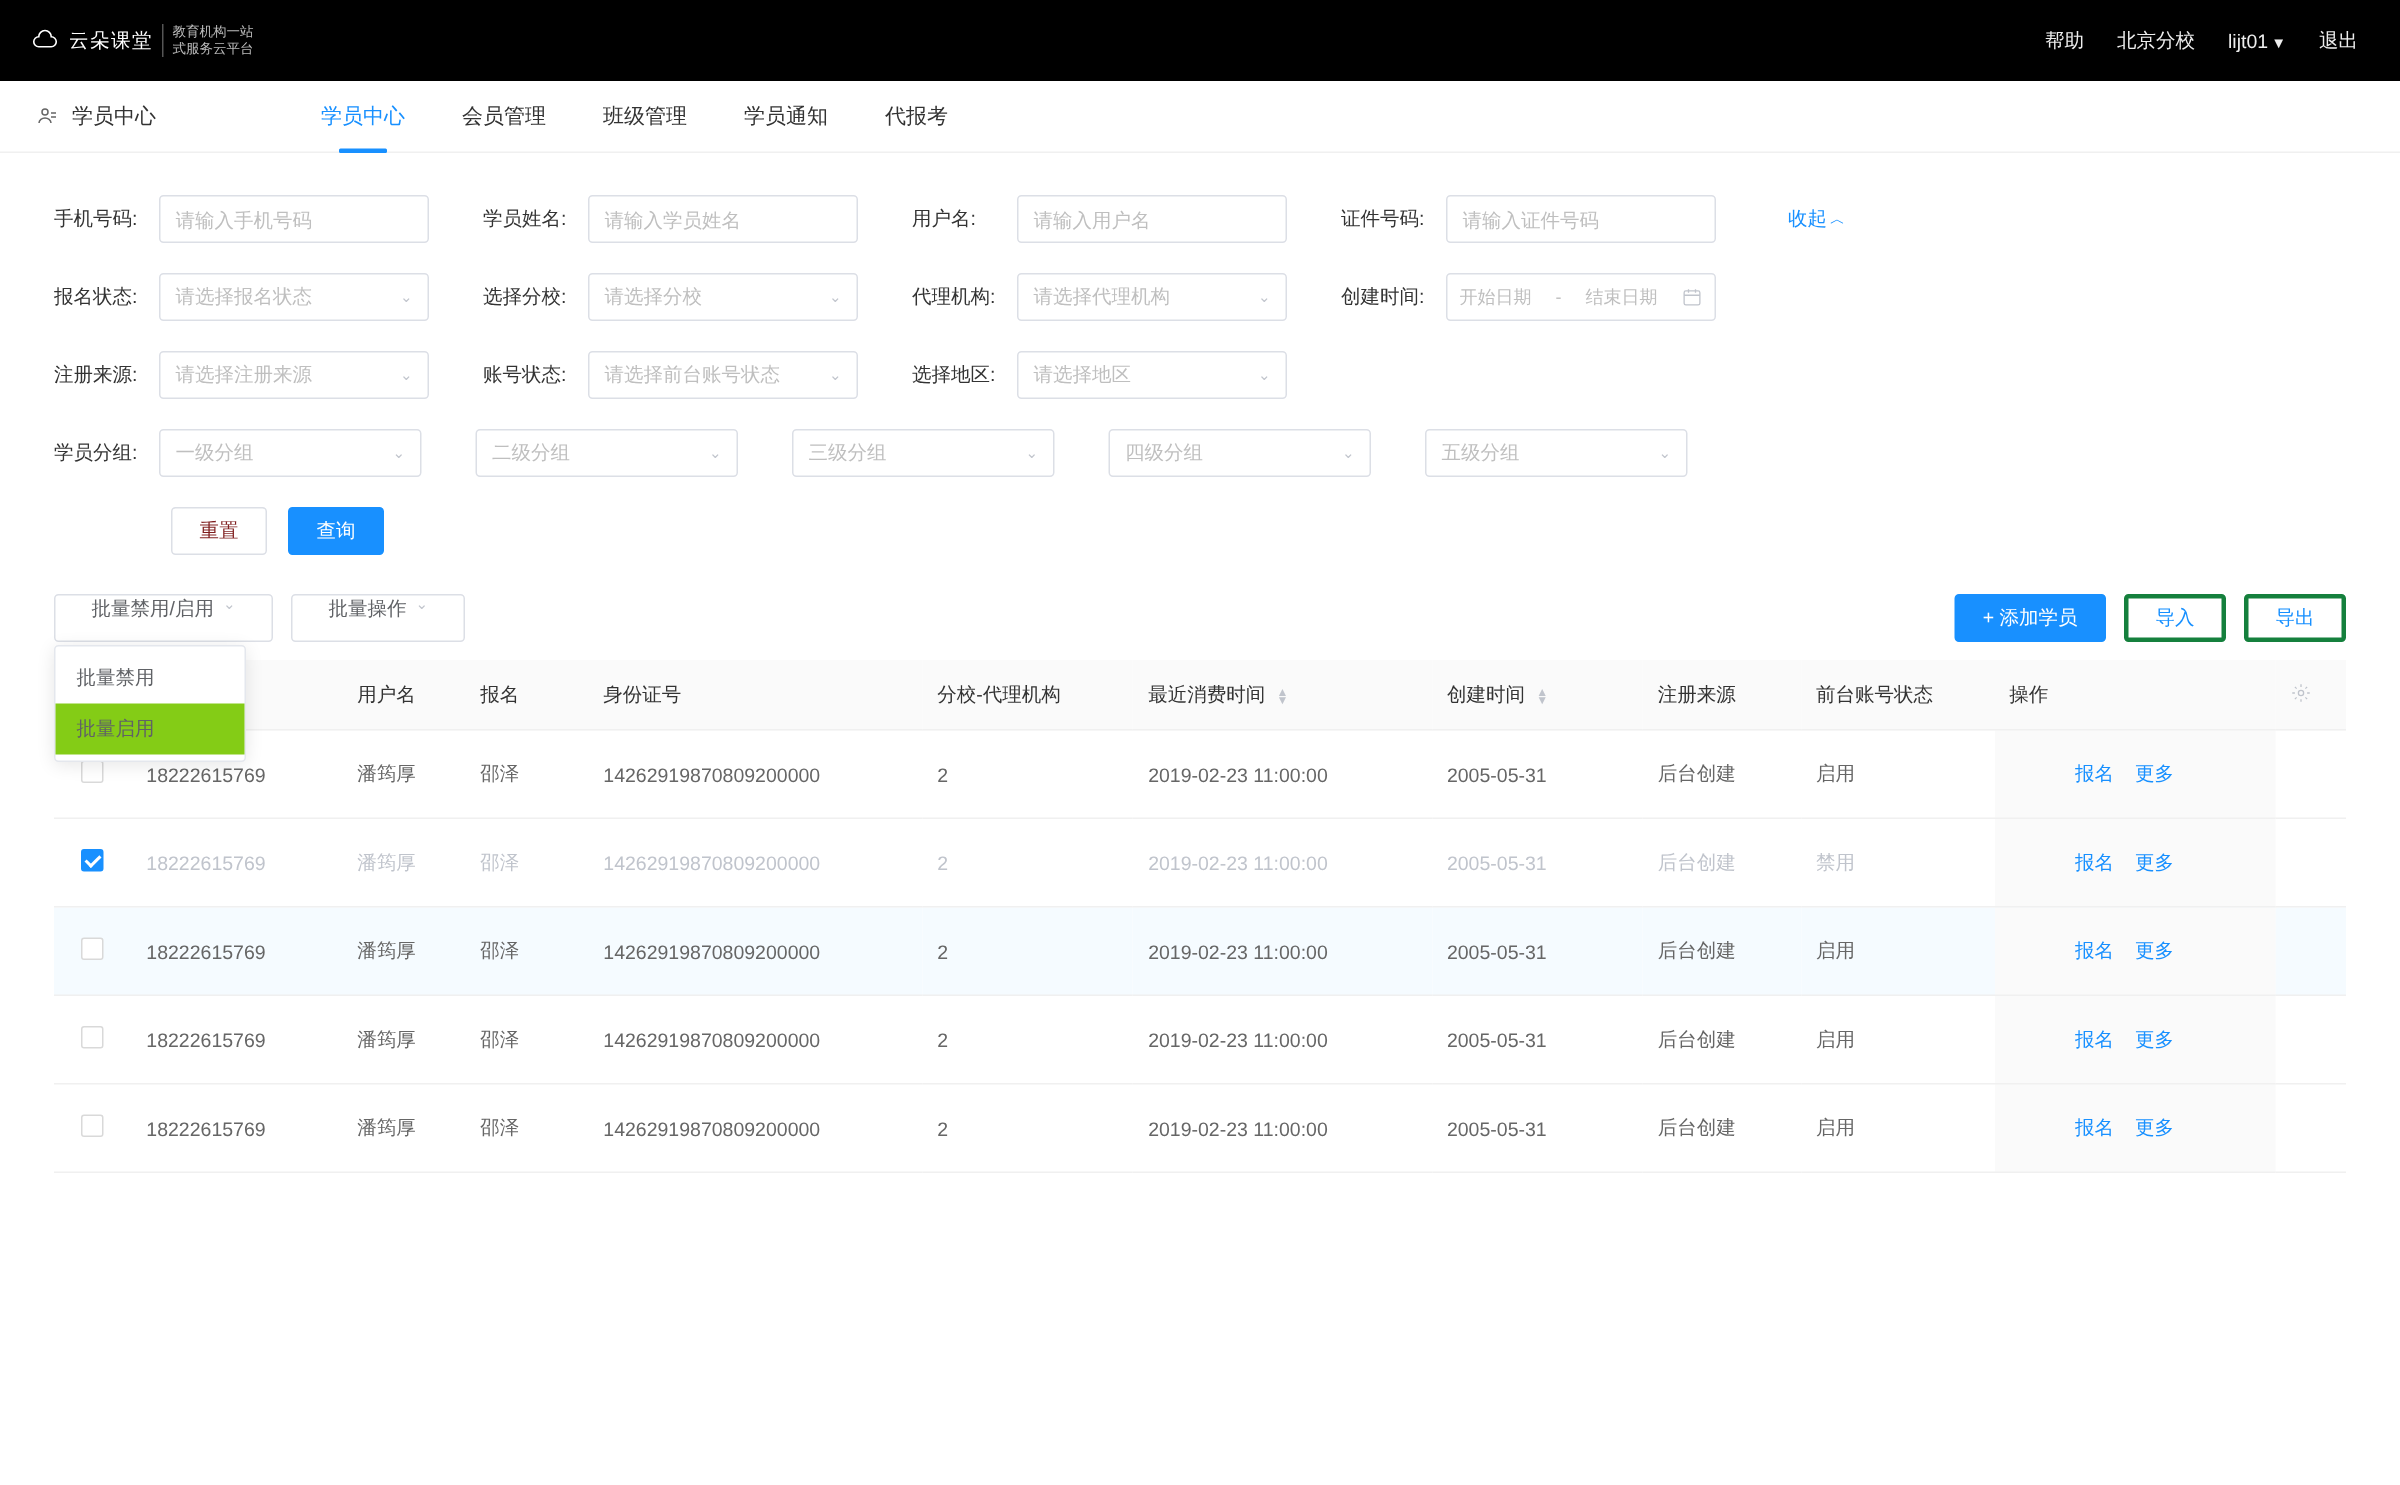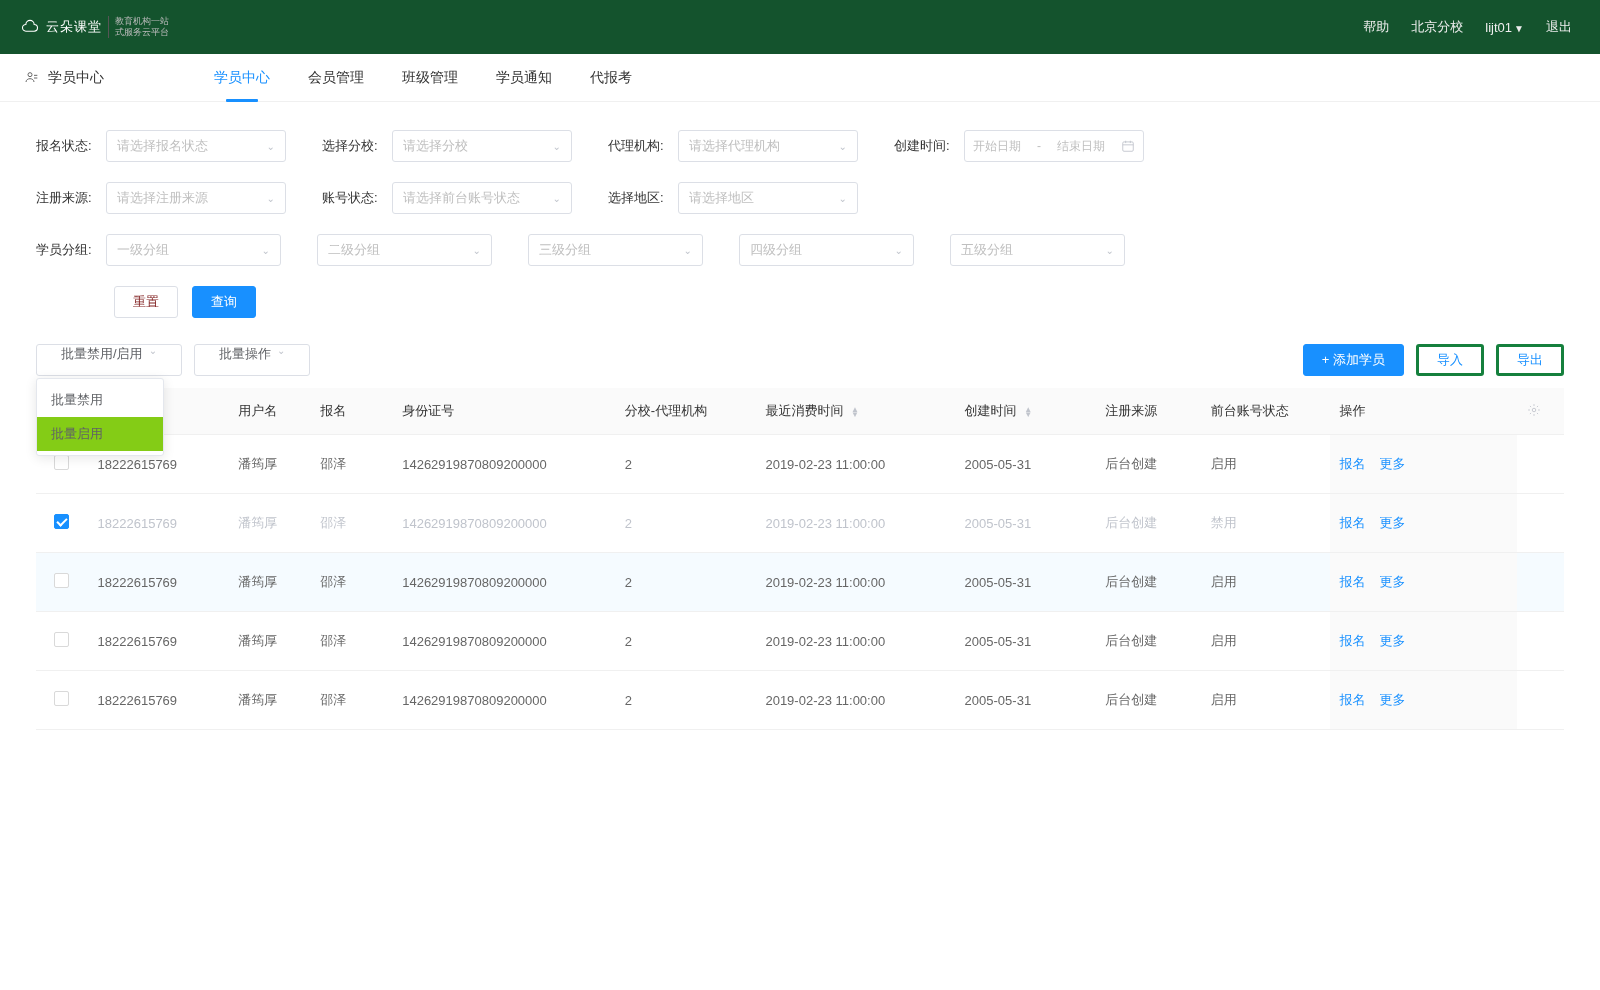--- a/index.html
+++ b/index.html
@@ -1,20 +1,20 @@
 <!DOCTYPE html>
 <html><head>
 <meta charset="utf-8">
 <style>
 * { box-sizing: border-box; margin: 0; padding: 0; }
 body { font-family: -apple-system, "PingFang SC", "Microsoft YaHei", Arial, sans-serif; font-size: 13px; color: #333; background: #fff; }
 .page { width: 1600px; margin: 0 auto; }
 
 
-.topnav { background: #14532d; height: 54px; display: flex; align-items: center; padding: 0 20px; color: #fff; position: relative; text-align: center; }
+.topnav { background: #000000; height: 54px; display: flex; align-items: center; padding: 0 20px; color: #fff; position: relative; text-align: center; }
 .logo-block { display: flex; align-items: center; gap: 6px; min-width: 160px; }
 .logo-cloud { width: 20px; height: 16px; position: relative; }
 .logo-text { font-size: 13px; font-weight: 500; letter-spacing: 1px; }
 .logo-sub { font-size: 9px; color: #bbb; border-left: 1px solid #555; padding-left: 6px; line-height: 1.2; }
 .topnav-items { display: flex; margin-left: 30px; }
 .topnav-item { padding: 0 20px; height: 54px; display: flex; align-items: center; cursor: pointer; font-size: 14px; color: #eee; }
 .topnav-item.active { background: #1a1c1f; color: #fff; }
 .topnav-right { position: absolute; right: 28px; display: flex; gap: 22px; align-items: center; font-size: 13px; color: #eee; }
 .topnav-right span { cursor: pointer; }
 .user-caret { font-size: 10px; margin-left: 2px; }
@@ -59,21 +59,21 @@
 .btn-outline-primary { background: #fff; border: 3px solid #15803d; color: #1890ff; }
 
 
 .table-wrap { padding: 0 36px; }
 .table { width: 100%; border-collapse: collapse; }
 .table th { text-align: left; font-weight: 400; font-size: 13px; color: #333; padding: 14px 10px; background: #fafafa; border-bottom: 1px solid #f0f0f0; }
 .table td { padding: 20px 10px; font-size: 13px; color: #666; border-bottom: 1px solid #f0f0f0; }
 .table tr.disabled-row td { color: #c0c4cc; }
 .table tr.hover-row { background: #f5fbff; }
 .col-check { width: 44px; text-align: center; }
-.col-actions { width: 160px; background: #fafafa; }
+.col-actions { width: 160px; background: #fafafa; text-align: center; }
 .table td.col-actions { background: #fafafa; }
 .gear-col { width: 40px; text-align: center; color: #c0c4cc; }
 .checkbox { width: 15px; height: 15px; border: 1px solid #d9d9d9; border-radius: 2px; display: inline-block; background: #fff; cursor: pointer; position: relative; }
 .checkbox.checked { background: #1890ff; border-color: #1890ff; }
 .checkbox.checked::after { content: ""; position: absolute; left: 4px; top: 1px; width: 4px; height: 8px; border: solid #fff; border-width: 0 2px 2px 0; transform: rotate(45deg); }
 .sort-icons { display: inline-flex; flex-direction: column; margin-left: 4px; vertical-align: middle; line-height: 5px; font-size: 8px; color: #c0c4cc; }
 .link { color: #1890ff; cursor: pointer; margin-right: 14px; }
 ::placeholder { color: #bfbfbf; }
 </style>
 </head>
@@ -116,20 +116,42 @@
     <div class="subnav-tabs" id="subnav-tabs">
         <div class="subnav-tab active">学员中心</div>
         <div class="subnav-tab">会员管理</div>
         <div class="subnav-tab">班级管理</div>
         <div class="subnav-tab">学员通知</div>
         <div class="subnav-tab">代报考</div>
       </div>
   </div>
 
   <div class="filters">
+    <div class="filter-row">
+      <div class="field">
+          <span class="field-label">手机号码:</span>
+        <input class="input" placeholder="请输入手机号码" style="">
+        </div>
+      <div class="field">
+          <span class="field-label">学员姓名:</span>
+        <input class="input" placeholder="请输入学员姓名" style="">
+        </div>
+      <div class="field">
+          <span class="field-label">用户名:</span>
+        <input class="input" placeholder="请输入用户名" style="">
+        </div>
+      <div class="field">
+          <span class="field-label">证件号码:</span>
+        <input class="input" placeholder="请输入证件号码" style="">
+        </div>
+      <span class="collapse-link">
+        <span>收起</span>
+        <span style="font-size:10px;">︿</span>
+      </span>
+    </div>
 
     <div class="filter-row">
       <div class="field">
           <span class="field-label">报名状态:</span>
         <div class="select">
             <span>请选择报名状态</span>
             <span class="select-arrow">⌄</span>
           </div>
         </div>
       <div class="field">

